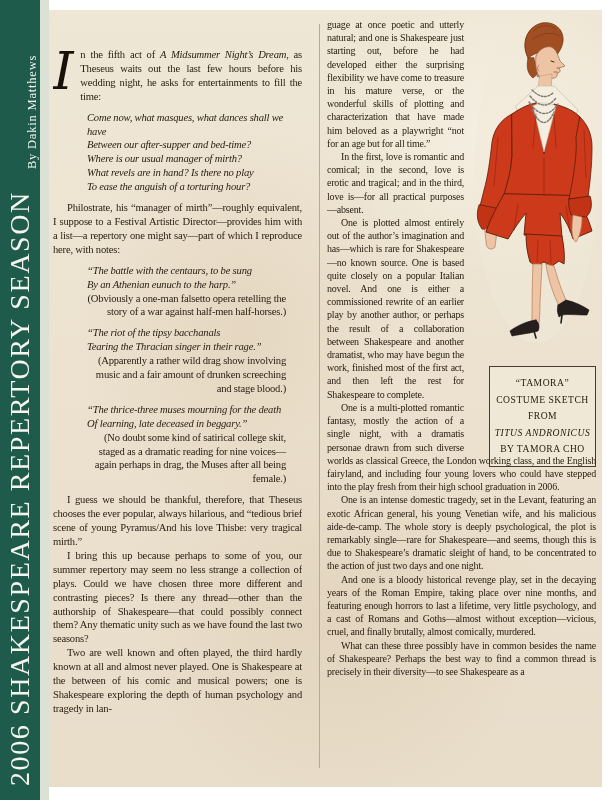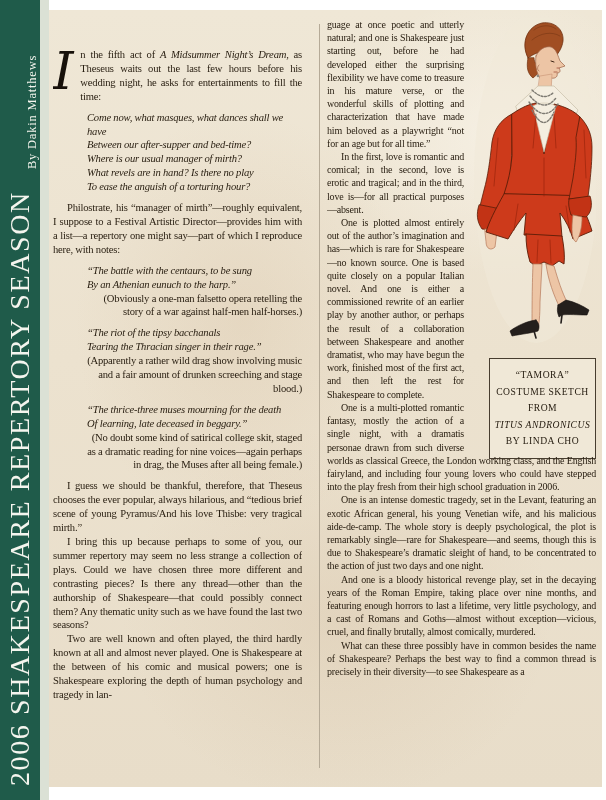--- a/index.html
+++ b/index.html
@@ -23,28 +23,28 @@
           linear-gradient(180deg,#efe7d6 0%,#ece2cf 45%,#e8ddc9 100%);}
   .col{color:#261c0f;text-align:justify;letter-spacing:-0.2px;overflow:hidden;}
   .col-left{position:absolute;left:4px;top:38px;width:249px;height:736px;
         font-size:10.6px;line-height:13.9px;}
   .col-right{position:absolute;left:278px;top:8px;width:269px;height:770px;
         font-size:10px;line-height:13.2px;}
   .divider{position:absolute;left:270px;top:14px;width:1px;height:744px;background:#b5aa97;}
   .para{margin:0;}
   .ind{text-indent:14px;}
   .it{font-style:italic;}
-  .verse{margin:7px 0 7px 34px;}
+  .verse{margin:7px 16px 7px 34px;}
   .vline{font-style:italic;text-align:left;}
   .note{text-align:right;}
   .dropcap{float:left;font-family:"DejaVu Serif",serif;font-style:italic;
         font-size:52px;line-height:40px;margin:3px 7px 0 0;color:#17110a;}
   
   .figure-float{float:right;width:126px;height:428px;margin-left:6px;}
-  .caption-box{margin-top:8px;margin-left:auto;width:99px;border:1px solid #473d2f;
+  .caption-box{margin-top:16px;margin-left:auto;width:99px;border:1px solid #473d2f;
         background:#f0e8d7;text-align:center;padding:8px 3px;
         font-size:9.6px;line-height:16.5px;letter-spacing:0.5px;color:#231a0e;}
   svg{display:block;}
 </style>
 </head>
 <body>
 
 <div class="page">
 
   <div class="sidebar">
@@ -136,21 +136,21 @@
             <path d="M92 297 L91 305" stroke="#241f1c" stroke-width="1.6"></path>
             <path d="M66 302 C58 303 48 307 40 313 L42 318 C52 316 62 315 68 313 C70 309 69 305 66 302 Z" fill="#241f1c" stroke="#120e0b" stroke-width="0.6"></path>
             <path d="M64 313 L66 320" stroke="#241f1c" stroke-width="1.6"></path>
           </g>
         </svg>
         <div class="caption-box">
           <div>“TAMORA”</div>
           <div>COSTUME SKETCH</div>
           <div>FROM</div>
           <div class="it">TITUS ANDRONICUS</div>
-          <div>BY LINDA CHO</div>
+          <div>BY TAMORA CHO</div>
         </div>
       </div>
 
     <p class="para"><span>guage at once poetic and utterly natural; and one is Shakespeare just starting out, before he had developed either the surprising flexibility we have come to treasure in his mature verse, or the wonderful skills of plotting and characterization that have made him beloved as a playwright “not for an age but for all time.”</span></p>
         <p class="para ind"><span>In the first, love is romantic and comical; in the second, love is erotic and tragical; and in the third, love is—for all practical purposes—absent.</span></p>
         <p class="para ind"><span>One is plotted almost entirely out of the author’s imagination and has—which is rare for Shakespeare—no known source.  One is based quite closely on a popular Italian novel.  And one is either a commissioned rewrite of an earlier play by another author, or perhaps the result of a collaboration between Shakespeare and another dramatist, who may have begun the work, finished most of the first act, and then left the rest for Shakespeare to complete.</span></p>
         <p class="para ind"><span>One is a multi-plotted romantic fantasy, mostly the action of a single night, with a dramatis personae drawn from such diverse worlds as classical Greece, the London working class, and the English fairyland, and including four young lovers who could have stepped into the play fresh from their high school graduation in 2006.</span></p>
         <p class="para ind"><span>One is an intense domestic tragedy, set in the Levant, featuring an exotic African general, his young Venetian wife, and his malicious aide-de-camp.  The whole story is deeply psychological, the plot is remarkably single—rare for Shakespeare—and seems, though this is due to Shakespeare’s dramatic sleight of hand, to be concentrated to the action of just two days and one night.</span></p>
         <p class="para ind"><span>And one is a bloody historical revenge play, set in the decaying years of the Roman Empire, taking place over nine months, and featuring enough horrors to last a lifetime, very little psychology, and a cast of Romans and Goths—almost without exception—vicious, cruel, and finally brutally, almost comically, murdered.</span></p>
         <p class="para ind"><span>What can these three possibly have in common besides the name of Shakespeare?  Perhaps the best way to find a common thread is precisely in their diversity—to see Shakespeare as a</span></p>

